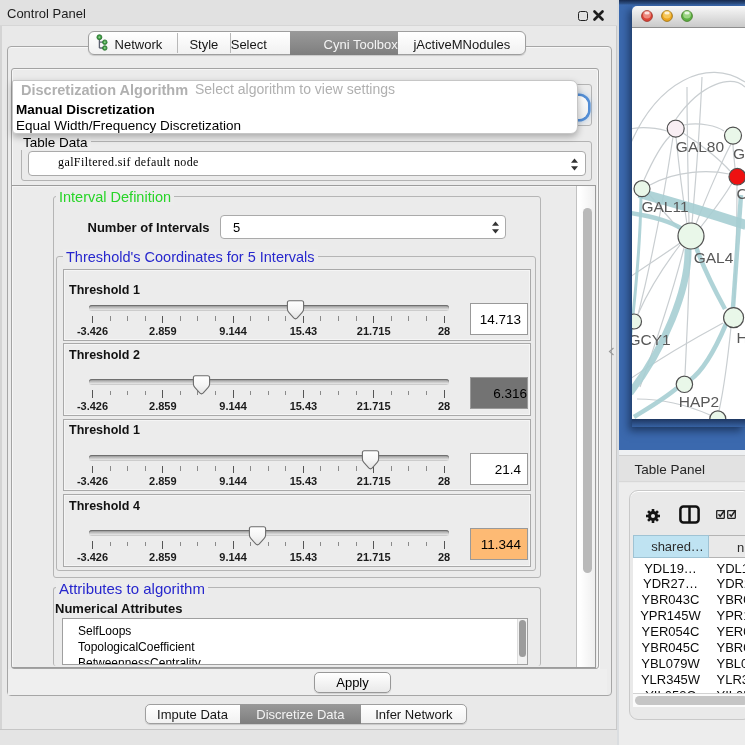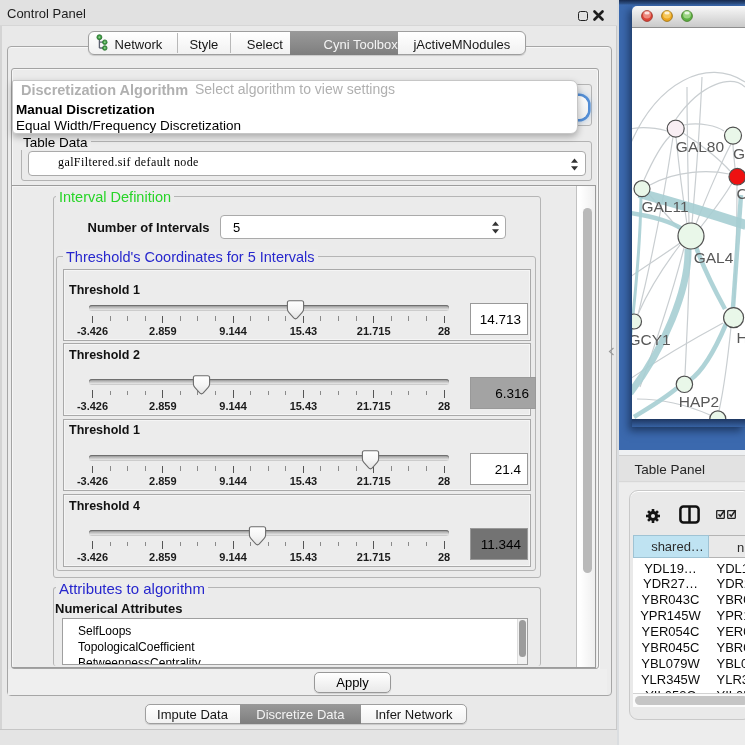--- a/index.html
+++ b/index.html
@@ -21,21 +21,21 @@
 <div style="left:7px;top:5.5px;font-size:13px;color:#1c1c1c;">Control Panel</div>
 <div style="left:577.5px;top:10.5px;width:10px;height:10px;border:1.6px solid #222;border-radius:2.5px;"></div>
 <svg style="position:absolute;left:593px;top:10px" width="11" height="11" viewBox="0 0 11 11">
     <path d="M1.5,1.5 L9.5,9.5 M9.5,1.5 L1.5,9.5" stroke="#1d1d1d" stroke-width="2.6" stroke-linecap="round"></path>
   </svg>
 <div style="left:7px;top:46px;width:605px;height:650px;background:#ececec;border:1px solid #a6a6a6;border-radius:4px;box-shadow:inset 0 1px 0 #f7f7f7;"></div>
 <div style="left:11px;top:68px;width:588px;height:601px;background:#ebebeb;border:1px solid #a3a3a3;border-radius:3px;box-shadow:inset 0 0 0 1px #f6f6f6, 1px 1px 0 #f6f6f6;"></div>
 <div style="left:87.5px;top:31px;width:438.5px;height:24px;background:linear-gradient(#ffffff,#f1f1f1);border:1px solid #9e9e9e;border-radius:6px;box-shadow:0 1px 1px rgba(0,0,0,0.15);"></div>
 <div style="left:99.5px;top:36.5px;width:77.9px;text-align:center;font-size:13px;color:#161616;">Network</div>
 <div style="left:177.4px;top:36.5px;width:53.0px;text-align:center;font-size:13px;color:#161616;">Style</div>
-<div style="left:235px;top:36.5px;width:59.599999999999994px;text-align:center;font-size:13px;color:#161616;">Select</div>
+<div style="left:219px;top:36.5px;width:59.599999999999994px;text-align:center;font-size:13px;color:#161616;">Select</div>
 <div style="left:290px;top:31px;width:107.80000000000001px;height:24px;background:linear-gradient(#9a9a9a,#7e7e7e);"></div>
 <div style="left:290px;top:36.5px;width:107.80000000000001px;text-align:right;font-size:13px;color:#f4f4f4;">Cyni Toolbox</div>
 <div style="left:397.8px;top:36.5px;width:128.2px;text-align:center;font-size:13px;color:#161616;">jActiveMNodules</div>
 <div style="left:177.4px;top:33px;width:1px;height:20px;background:#b8b8b8;"></div>
 <div style="left:230.4px;top:33px;width:1px;height:20px;background:#b8b8b8;"></div>
 <svg style="position:absolute;left:95px;top:34px" width="14" height="17" viewBox="0 0 14 17">
     <g stroke="#5c6170" stroke-width="1.3" fill="none">
       <path d="M4.4,4.5 V14 M4.4,8.2 H9.6 M4.4,14 H9.6"></path>
     </g>
     <g fill="#3e9e44" stroke="#2c7031" stroke-width="0.8">
@@ -139,21 +139,21 @@
 <div style="left:57.5px;top:399.6px;width:70px;text-align:center;font-size:11px;font-weight:bold;color:#1b1b1b;">-3.426</div>
 <div style="left:127.80000000000001px;top:399.6px;width:70px;text-align:center;font-size:11px;font-weight:bold;color:#1b1b1b;">2.859</div>
 <div style="left:198.1px;top:399.6px;width:70px;text-align:center;font-size:11px;font-weight:bold;color:#1b1b1b;">9.144</div>
 <div style="left:268.4px;top:399.6px;width:70px;text-align:center;font-size:11px;font-weight:bold;color:#1b1b1b;">15.43</div>
 <div style="left:338.7px;top:399.6px;width:70px;text-align:center;font-size:11px;font-weight:bold;color:#1b1b1b;">21.715</div>
 <div style="left:409.0px;top:399.6px;width:70px;text-align:center;font-size:11px;font-weight:bold;color:#1b1b1b;">28</div>
 <svg style="position:absolute;left:191.96432889963725px;top:374.7px" width="19" height="20" viewBox="0 0 19 20">
     <defs></defs>
     <path d="M3.4,0.7 h12.2 q2,0 2,2 v6.4 q0,2 -1.4,3.3 l-4.9,5.5 q-1.8,1.8 -3.6,0 l-4.9,-5.5 q-1.4,-1.3 -1.4,-3.3 v-6.4 q0,-2 2,-2 z" fill="url(#thg)" stroke="#6c6c6c" stroke-width="1.1"></path>
   </svg>
-<div style="left:470px;top:377.1px;width:66px;height:32px;background:#a3a3a3;border:1px solid #999;font-size:13.5px;color:#000;text-align:right;line-height:31px;padding-right:6px;">6.316</div>
+<div style="left:470px;top:377.1px;width:58px;height:32px;background:#737373;border:1px solid #999;font-size:13.5px;color:#000;text-align:right;line-height:31px;">6.316</div>
 <div style="left:63px;top:418.5px;width:468px;height:72.5px;border:1px solid #a9a9a9;box-shadow:inset 0 0 0 1px #f5f5f5;background:#ececec;"></div>
 <div style="left:69px;top:423.0px;font-size:12.5px;font-weight:bold;color:#111;">Threshold 1</div>
 <div style="left:89px;top:454.8px;width:360px;height:6px;border-radius:3px;background:linear-gradient(#7e7e7e 0%,#b5b5b5 35%,#e0e0e0 75%,#c2c2c2 100%);box-shadow:inset 0 1px 0 #6f6f6f;"></div>
 <div style="left:92.0px;top:465.7px;width:1px;height:7.5px;background:#555;"></div>
 <div style="left:162.3px;top:465.7px;width:1px;height:7.5px;background:#555;"></div>
 <div style="left:232.6px;top:465.7px;width:1px;height:7.5px;background:#555;"></div>
 <div style="left:302.9px;top:465.7px;width:1px;height:7.5px;background:#555;"></div>
 <div style="left:373.2px;top:465.7px;width:1px;height:7.5px;background:#555;"></div>
 <div style="left:443.5px;top:465.7px;width:1px;height:7.5px;background:#555;"></div>
 <div style="left:109.575px;top:466.2px;width:1px;height:4.5px;background:#8a8a8a;"></div>
@@ -209,21 +209,21 @@
 <div style="left:57.5px;top:550.5999999999999px;width:70px;text-align:center;font-size:11px;font-weight:bold;color:#1b1b1b;">-3.426</div>
 <div style="left:127.80000000000001px;top:550.5999999999999px;width:70px;text-align:center;font-size:11px;font-weight:bold;color:#1b1b1b;">2.859</div>
 <div style="left:198.1px;top:550.5999999999999px;width:70px;text-align:center;font-size:11px;font-weight:bold;color:#1b1b1b;">9.144</div>
 <div style="left:268.4px;top:550.5999999999999px;width:70px;text-align:center;font-size:11px;font-weight:bold;color:#1b1b1b;">15.43</div>
 <div style="left:338.7px;top:550.5999999999999px;width:70px;text-align:center;font-size:11px;font-weight:bold;color:#1b1b1b;">21.715</div>
 <div style="left:409.0px;top:550.5999999999999px;width:70px;text-align:center;font-size:11px;font-weight:bold;color:#1b1b1b;">28</div>
 <svg style="position:absolute;left:248.20253929866988px;top:525.6999999999999px" width="19" height="20" viewBox="0 0 19 20">
     <defs></defs>
     <path d="M3.4,0.7 h12.2 q2,0 2,2 v6.4 q0,2 -1.4,3.3 l-4.9,5.5 q-1.8,1.8 -3.6,0 l-4.9,-5.5 q-1.4,-1.3 -1.4,-3.3 v-6.4 q0,-2 2,-2 z" fill="url(#thg)" stroke="#6c6c6c" stroke-width="1.1"></path>
   </svg>
-<div style="left:470px;top:528.0999999999999px;width:58px;height:32px;background:#737373;border:1px solid #999;font-size:13.5px;color:#000;text-align:right;line-height:31px;padding-right:6px;">11.344</div>
+<div style="left:470px;top:528.0999999999999px;width:58px;height:32px;background:#fdba74;border:1px solid #999;font-size:13.5px;color:#000;text-align:right;line-height:31px;padding-right:6px;">11.344</div>
 <div style="left:53px;top:587px;width:488px;height:79px;border:1px solid #b5b5b5;border-radius:3px;border-bottom:none;"></div>
 <div class="gt" style="left:56px;top:580px;font-size:15px;color:#2727cd;">Attributes to algorithm</div>
 <div style="left:55px;top:600.5px;font-size:13px;font-weight:bold;color:#111;">Numerical Attributes</div>
 <div style="left:62px;top:618px;width:466px;height:47px;background:#fff;border:1px solid #9f9f9f;overflow:hidden;">
     <div style="left:15px;top:4.5px;font-size:12px;color:#000;">SelfLoops</div>
     <div style="left:15px;top:20.5px;font-size:12px;color:#000;">TopologicalCoefficient</div>
     <div style="left:15px;top:36.5px;font-size:12px;color:#000;">BetweennessCentrality</div>
   </div>
 <div style="left:517px;top:619px;width:10px;height:45px;background:#f2f2f2;border-left:1px solid #ddd;"></div>
 <div style="left:518.5px;top:620px;width:7.5px;height:37px;background:#9c9c9c;border-radius:4px;"></div>

